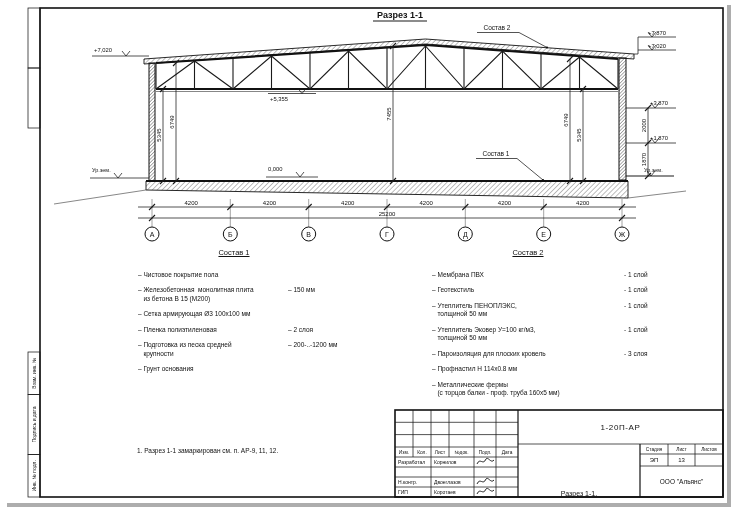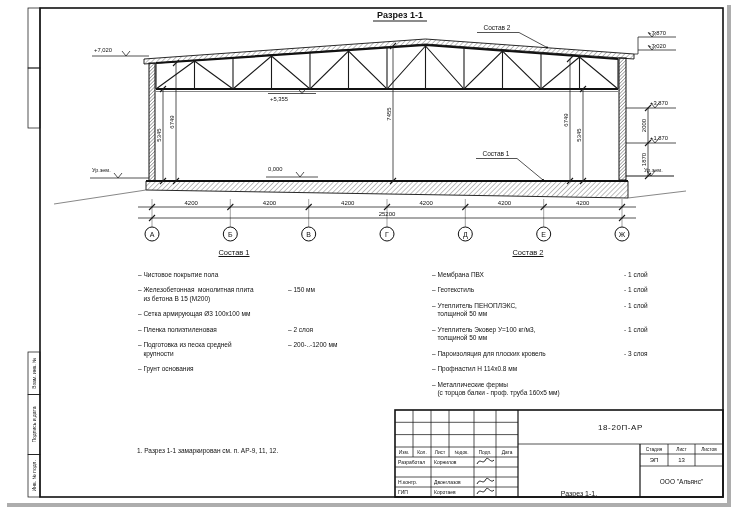--- a/index.html
+++ b/index.html
@@ -302,21 +302,21 @@
   <div class="item">
       <div class="nm">– Металлические фермы
    (с торцов балки - проф. труба 160х5 мм)</div>
       <div class="vl"></div>
     </div>
 </div>
 
 <div class="note">1. Разрез 1-1 замаркирован см. п. АР-9, 11, 12.</div>
 
 <div>
-  <div class="tb-cell doc-code" style="left:518px;top:410px;width:205px;height:34px;">18-20П-АР</div>
+  <div class="tb-cell doc-code" style="left:518px;top:410px;width:205px;height:34px;">1-20П-АР</div>
 
   <div class="tb-cell tb-h" style="left:395px;top:447px;width:18px;height:10px;">Изм.</div>
   <div class="tb-cell tb-h" style="left:413px;top:447px;width:18px;height:10px;">Кол.</div>
   <div class="tb-cell tb-h" style="left:431px;top:447px;width:18px;height:10px;">Лист</div>
   <div class="tb-cell tb-h" style="left:449px;top:447px;width:25px;height:10px;">№док.</div>
   <div class="tb-cell tb-h" style="left:474px;top:447px;width:22px;height:10px;">Подп.</div>
   <div class="tb-cell tb-h" style="left:496px;top:447px;width:22px;height:10px;">Дата</div>
 
   <div class="tb-cell tb-t tb-left" style="left:396px;top:457px;width:35px;height:10px;">Разработал</div>
   <div class="tb-cell tb-t tb-left" style="left:432px;top:457px;width:42px;height:10px;">Корнилов</div>

